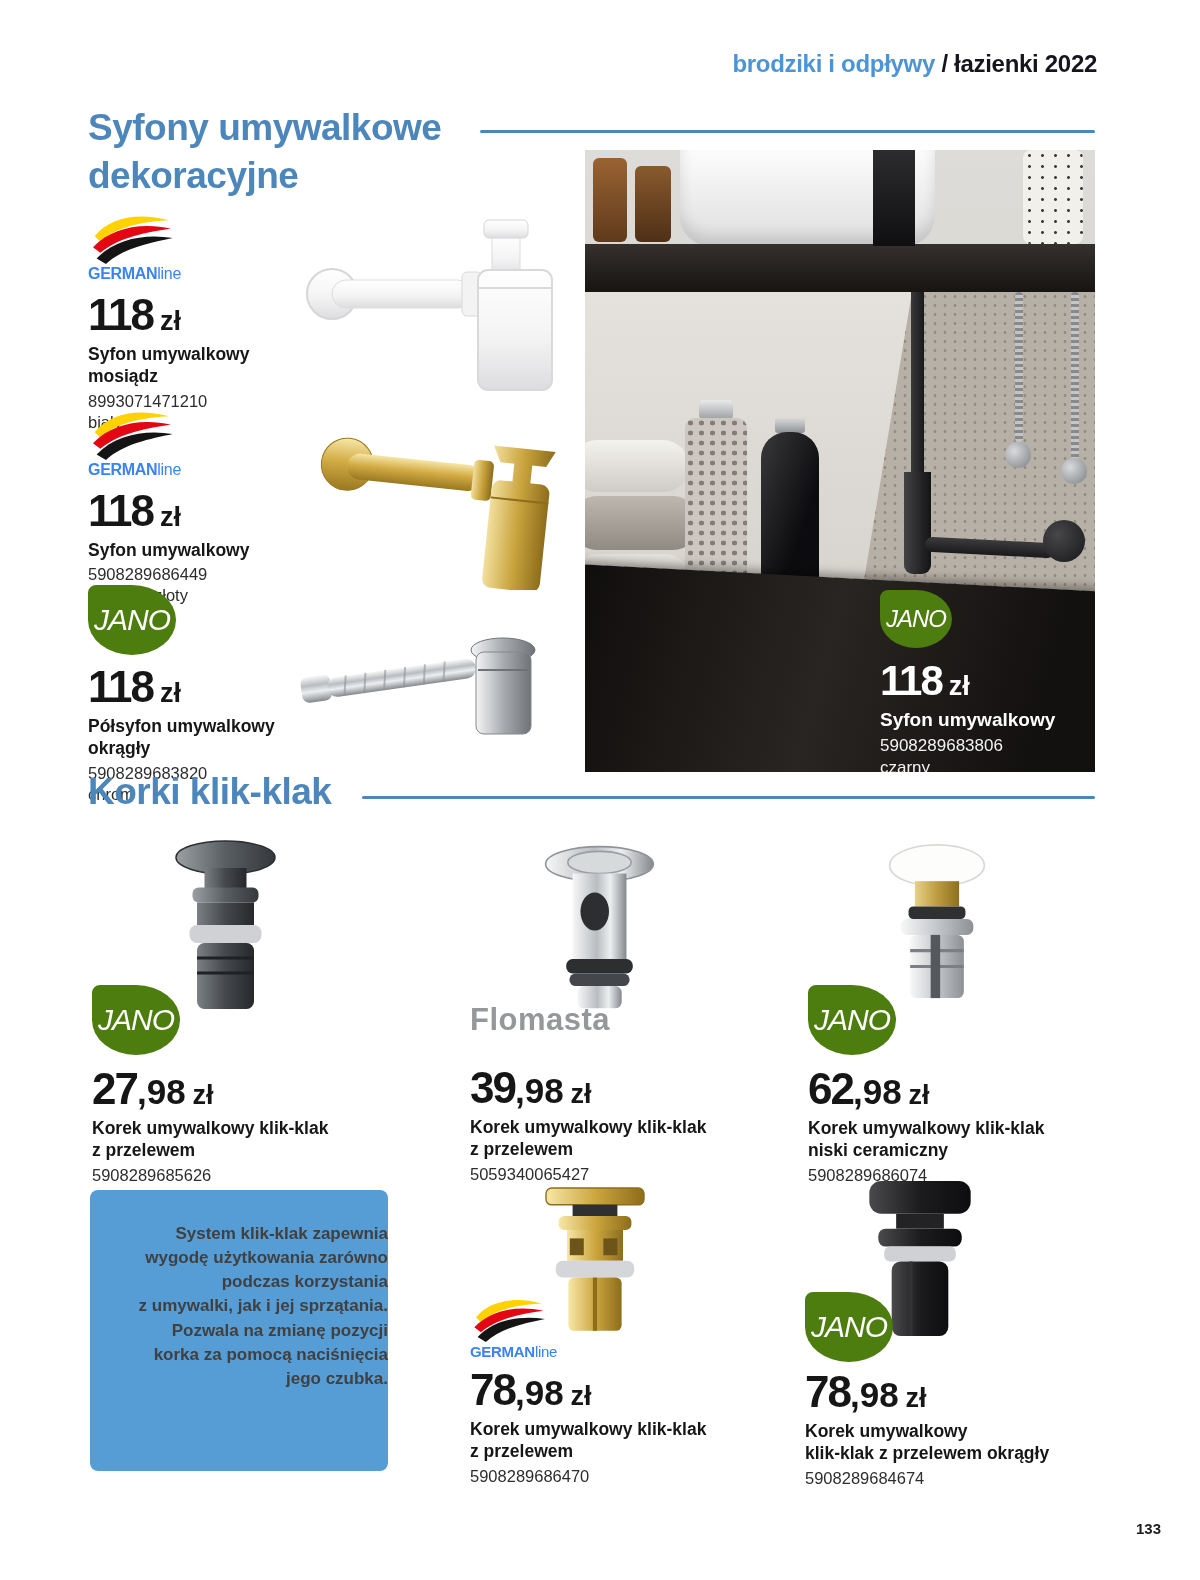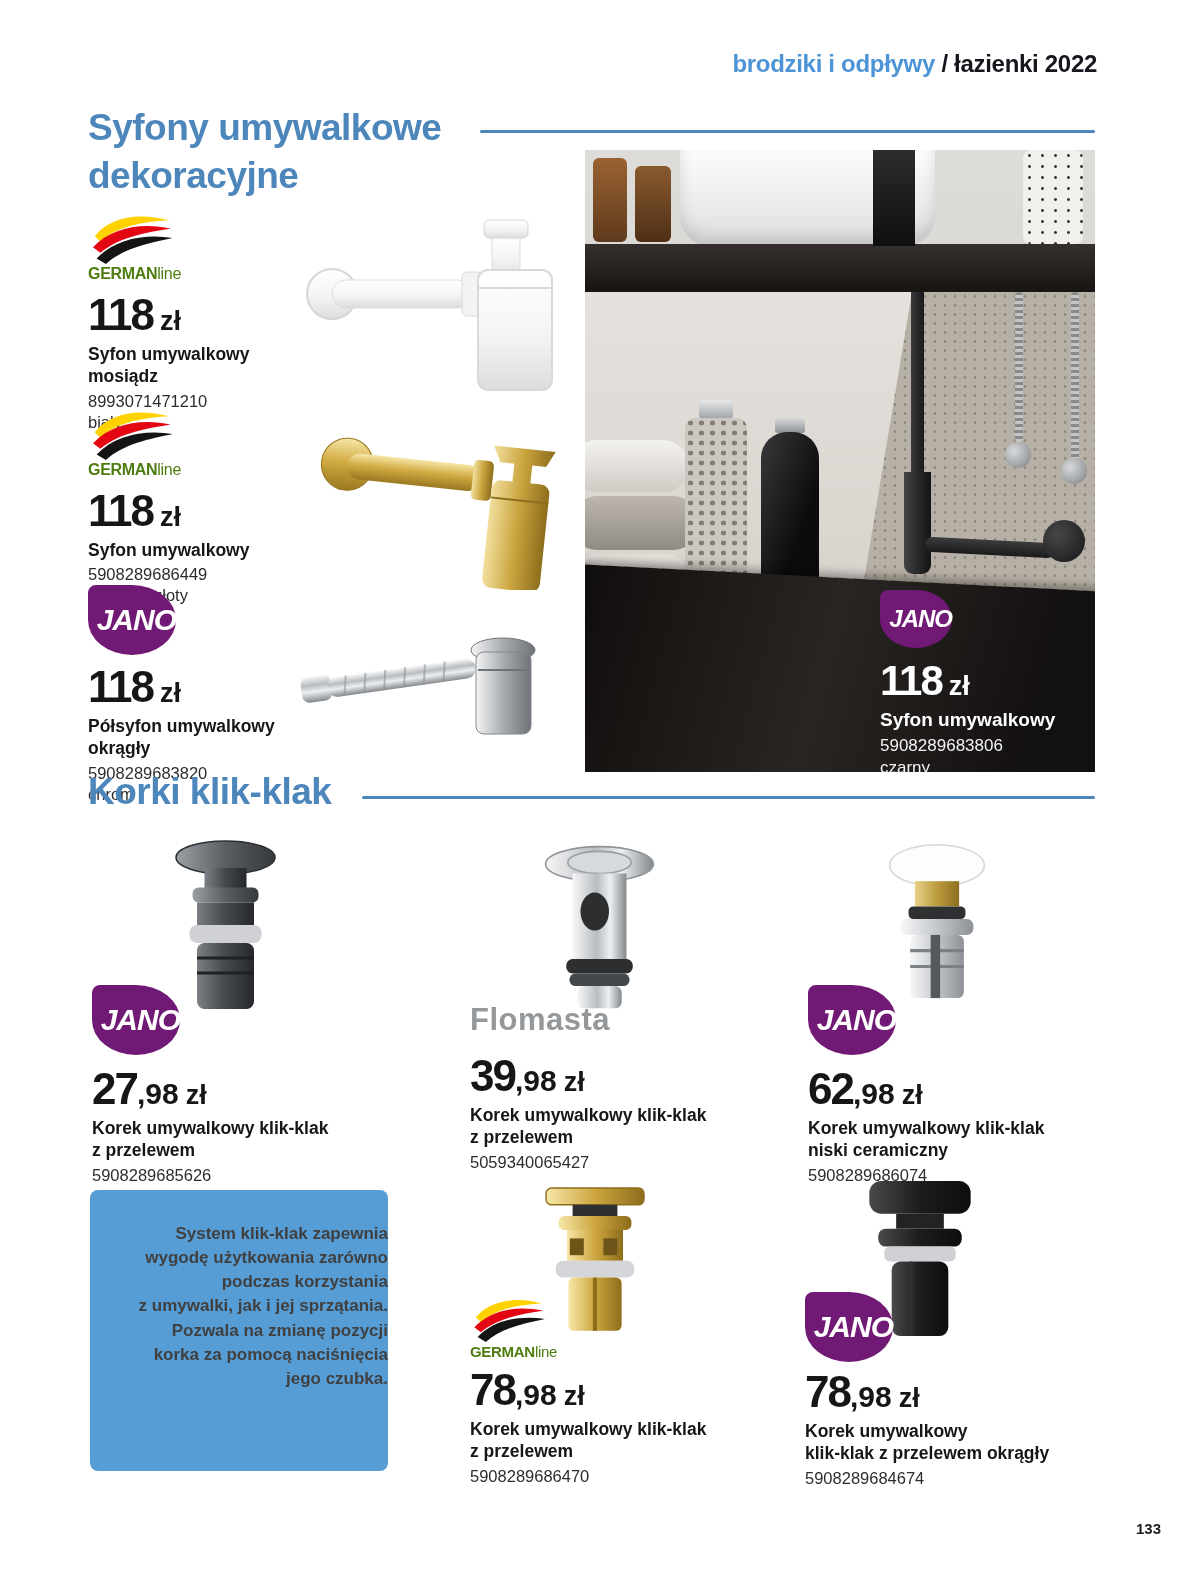--- a/index.html
+++ b/index.html
@@ -12,35 +12,35 @@
   .header{position:absolute;top:50px;right:103px;font-size:24px;font-weight:bold;letter-spacing:-0.3px;}
   .header .cat{color:#4d94d6;}
   .header .rest{color:#15151d;}
 
   
   .sec-title{position:absolute;color:#4d86bb;font-size:37px;font-weight:bold;letter-spacing:-0.5px;line-height:48px;}
   .rule{position:absolute;height:3px;background:#4d86bb;border-radius:2px;}
 
   
   .german-logo{display:block;}
-  .german-text{font-size:16px;font-weight:bold;color:#4d7c0f;letter-spacing:-0.3px;margin-top:1px;}
+  .german-text{font-size:16px;font-weight:bold;color:#3b82f6;letter-spacing:-0.3px;margin-top:1px;}
   .german-text .lt{font-weight:normal;}
   .jano{
-    display:flex;align-items:center;justify-content:flex-end;
-    background:#701a75;color:#ffffff;font-weight:bold;font-style:italic;
+    display:flex;align-items:center;justify-content:center;
+    background:#4d7c0f;color:#ffffff;font-weight:normal;font-style:italic;
     border-radius:8px 50% 50% 50%;
   }
   .jano.big{width:88px;height:70px;font-size:30px;letter-spacing:-1px;}
   .jano.mid{width:72px;height:58px;font-size:24px;letter-spacing:-1px;}
   .flomasta{font-size:31px;font-weight:bold;color:#95989b;letter-spacing:0.5px;}
 
   
   .price{font-weight:bold;color:#161616;line-height:1;margin-top:10px;white-space:nowrap;}
   .price .main{font-size:44px;letter-spacing:-2px;}
-  .price .cents{font-size:30px;}
+  .price .cents{font-size:35px;}
   .price .cur{font-size:27px;margin-left:7px;}
   .pname{font-size:17.5px;font-weight:bold;line-height:1.28;margin-top:6px;}
   .pean{font-size:16.5px;color:#2d2d2d;margin-top:4px;}
   .pvariant{font-size:16.5px;color:#2d2d2d;margin-top:2px;}
   .product{position:absolute;width:230px;}
   .kinfo{position:absolute;width:330px;}
   .kinfo .price{margin-top:12px;}
 
   
   .photo{position:absolute;left:585px;top:150px;width:510px;height:622px;overflow:hidden;background:linear-gradient(#dedcd8,#cfccc7);}
@@ -325,21 +325,21 @@
   <div class="jano big">
       <span>JANO</span>
     </div>
   <div class="price"><span class="main">27</span><span class="cents">,98</span><span class="cur">zł</span></div>
   <div class="pname"><span>Korek umywalkowy klik-klak</span><br><span>z przelewem</span></div>
   <div class="pean">5908289685626</div>
 </div>
 
 <div class="kinfo" style="left:470px;top:1002px;">
   <div class="flomasta">Flomasta</div>
-  <div class="price" style="margin-top:16px;"><span class="main">39</span><span class="cents">,98</span><span class="cur">zł</span></div>
+  <div class="price" style="margin-top:28px;"><span class="main">39</span><span class="cents">,98</span><span class="cur">zł</span></div>
   <div class="pname"><span>Korek umywalkowy klik-klak</span><br><span>z przelewem</span></div>
   <div class="pean">5059340065427</div>
 </div>
 
 <div class="kinfo" style="left:808px;top:985px;">
   <div class="jano big">
       <span>JANO</span>
     </div>
   <div class="price"><span class="main">62</span><span class="cents">,98</span><span class="cur">zł</span></div>
   <div class="pname"><span>Korek umywalkowy klik-klak</span><br><span>niski ceramiczny</span></div>

